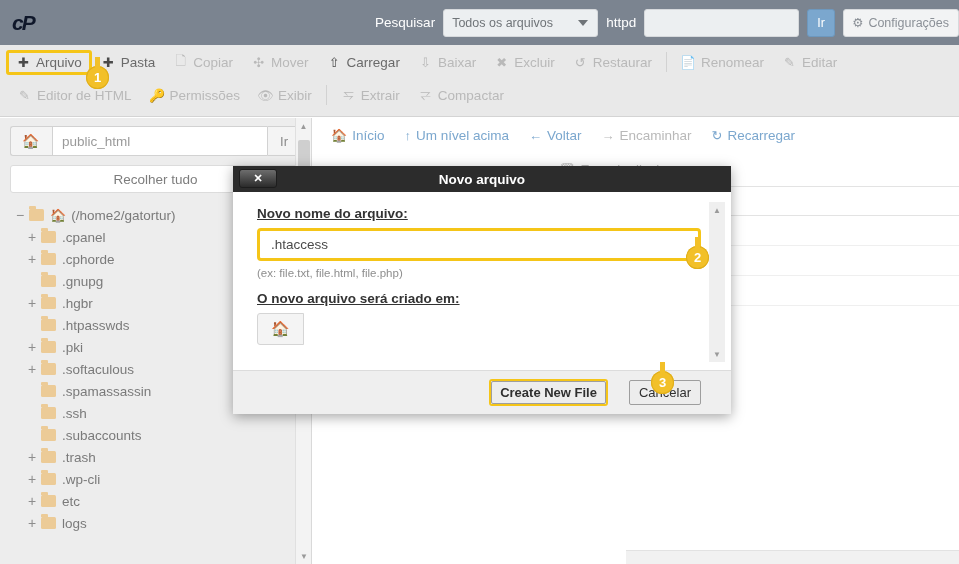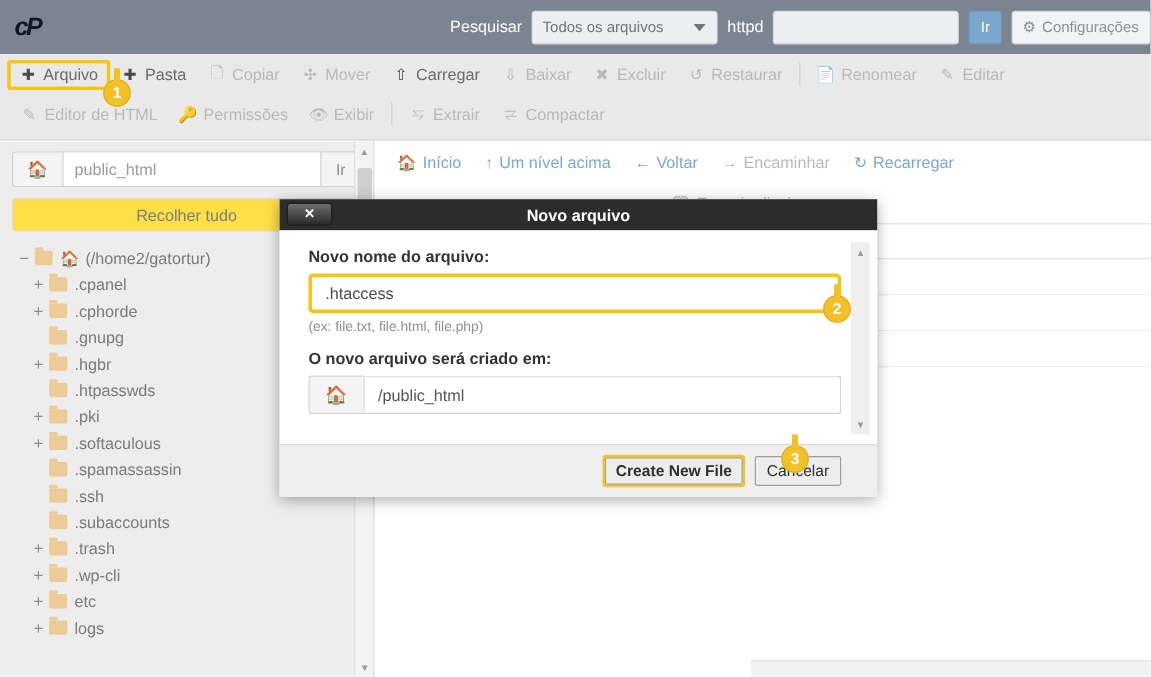--- a/index.html
+++ b/index.html
@@ -96,21 +96,21 @@
   }
   .pb-input {
     flex:1;background:#fff;border:1px solid #d2d2d2;border-right:none;
     display:flex;align-items:center;padding-left:9px;font-size:13.5px;color:#9a9a9a;
   }
   .pb-go {
     width:34px;background:#f4f4f4;border:1px solid #d2d2d2;border-radius:0 3px 3px 0;
     display:flex;align-items:center;justify-content:center;font-size:13px;color:#8a8a8a;
   }
   .collapse-btn {
-    margin:9px 10px 0 10px;height:28px;background:#fde047;border:1px solid #dcdcdc;border-radius:3px;
+    margin:9px 10px 0 10px;height:28px;background:#ffffff;border:1px solid #dcdcdc;border-radius:3px;
     display:flex;align-items:center;justify-content:center;font-size:13.5px;color:#7d7d7d;
   }
   .tree { margin-top:11px; padding-left:16px; }
   .tnode { display:flex;align-items:center;height:22px;font-size:13.5px;color:#7a7a7a; white-space:nowrap;}
   .tnode .exp { width:13px; color:#8d8d8d; font-size:14px; line-height:1; }
   .tnode .fold {
     width:15px;height:12px;margin-right:6px;background:#eccb97;border-radius:1.5px;
     position:relative; flex:none;
   }
   .tnode .fold::before{
@@ -159,40 +159,40 @@
   .modal-title {
     height:26px;background:#2c2c2c;color:#fff;font-size:13.5px;font-weight:bold;
     display:flex;align-items:center;justify-content:center;position:relative;
   }
   .modal-close {
     position:absolute;left:6px;top:3px;width:38px;height:19px;border-radius:3px;
     background:linear-gradient(#6d6d6d,#2b2b2b);border:1px solid #1d1d1d;
     color:#fff;font-size:11px;display:flex;align-items:center;justify-content:center;font-weight:bold;
   }
   .modal-body { position:relative; height:178px; background:#fff; padding:14px 30px 0 24px; }
-  .m-label { font-size:13.5px; font-weight:bold; color:#333; margin-bottom:7px; }
+  .m-label { font-size:13.5px; font-weight:bold; color:#333; margin-bottom:7px;text-decoration:underline; }
   .m-input-hl {
     border:3px solid #f5c518; border-radius:4px; height:33px; background:#fff;
     display:flex;align-items:center;padding-left:11px;font-size:13.5px;color:#4a4a4a;
   }
   .m-hint { font-size:11.5px;color:#8e8e8e;margin-top:6px;margin-bottom:12px; }
   .m-path { display:flex;height:32px; }
   .m-path-home {
     width:47px;background:#f4f4f4;border:1px solid #d5d5d5;border-radius:3px 0 0 3px;
     display:flex;align-items:center;justify-content:center;color:#4d4d4d;font-size:15px;
   }
   .m-path-val {
     flex:1;background:#fff;border:1px solid #d5d5d5;border-left:none;border-radius:0 3px 3px 0;
     display:flex;align-items:center;padding-left:11px;font-size:13.5px;color:#555;
   }
   .m-vscroll { position:absolute; right:6px; top:10px; width:16px; height:160px; background:#efefef; }
   .m-vscroll .arr { height:16px;display:flex;align-items:center;justify-content:center;color:#9a9a9a;font-size:8px;}
   .modal-footer {
     height:44px;background:#efefef;border-top:1px solid #dcdcdc;
-    display:flex;align-items:center;justify-content:flex-end;gap:8px;padding-right:30px;position:relative;
+    display:flex;align-items:center;justify-content:flex-end;gap:21px;padding-right:30px;position:relative;
   }
   .btn-primary-hl { border:2px solid #f5c518; border-radius:3px; padding:0; }
   .btn-create {
     background:#ededed;border:1px solid #9e9e9e;border-radius:2px;
     padding:3px 8px;font-size:13px;font-weight:bold;color:#2f2f2f;white-space:nowrap;
   }
   .btn-cancel {
     background:#ededed;border:1px solid #9e9e9e;border-radius:2px;
     padding:4px 9px;font-size:13px;color:#2f2f2f;white-space:nowrap;
   }
@@ -440,21 +440,20 @@
       <div class="modal-close">✕</div>
       <span>Novo arquivo</span>
     </div>
     <div class="modal-body">
       <div class="m-label">Novo nome do arquivo:</div>
       <div class="m-input-hl">.htaccess</div>
       <div class="m-hint">(ex: file.txt, file.html, file.php)</div>
       <div class="m-label">O novo arquivo será criado em:</div>
       <div class="m-path">
         <div class="m-path-home">🏠</div>
-        <div class="m-path-val">/public_html</div>
       </div>
       <div class="m-vscroll">
         <div class="arr">▲</div>
         <div class="arr" style="position:absolute;bottom:0;left:0;width:16px;">▼</div>
       </div>
     </div>
     <div class="modal-footer">
       <div class="btn-primary-hl">
         <div class="btn-create">Create New File</div>
       </div>

